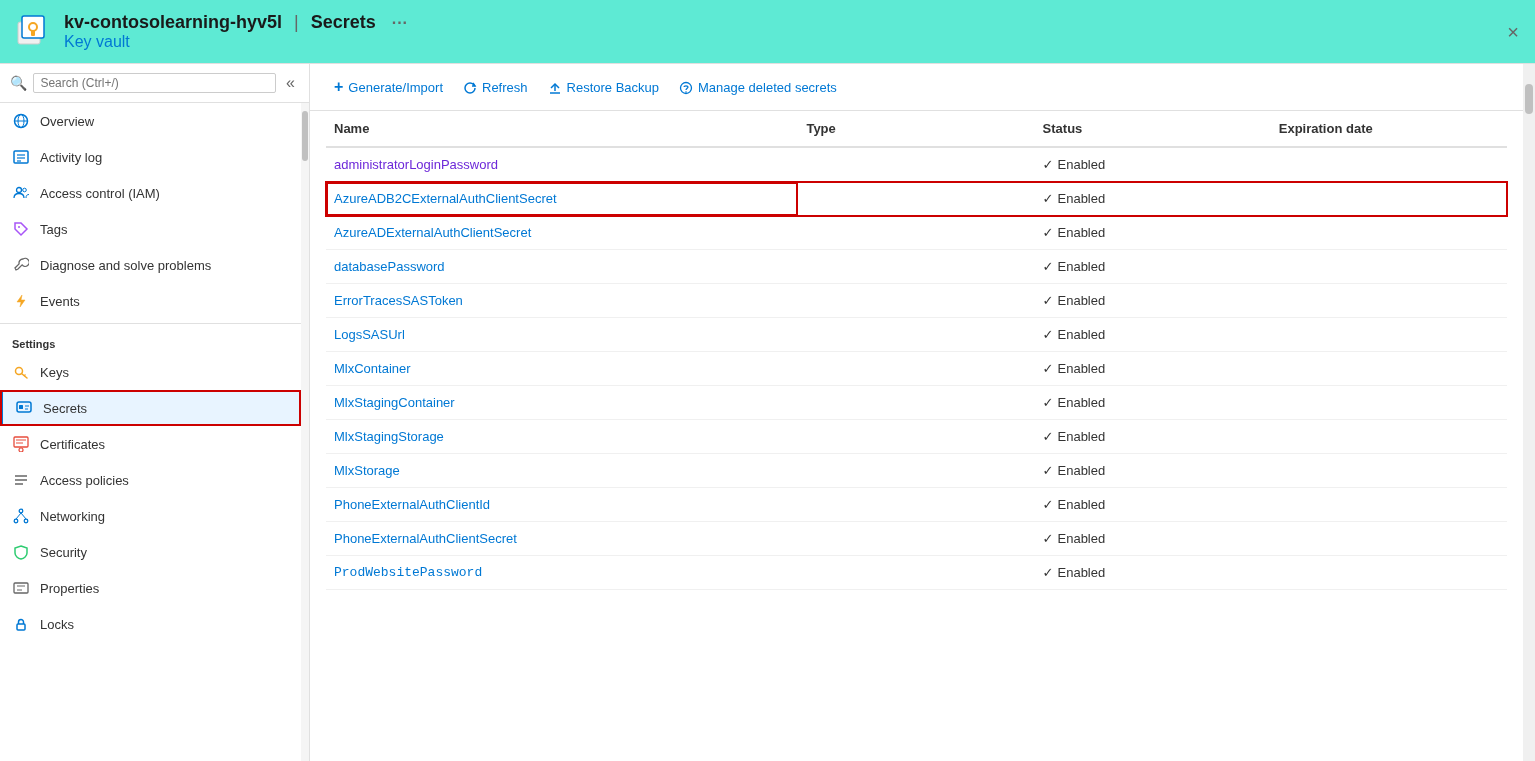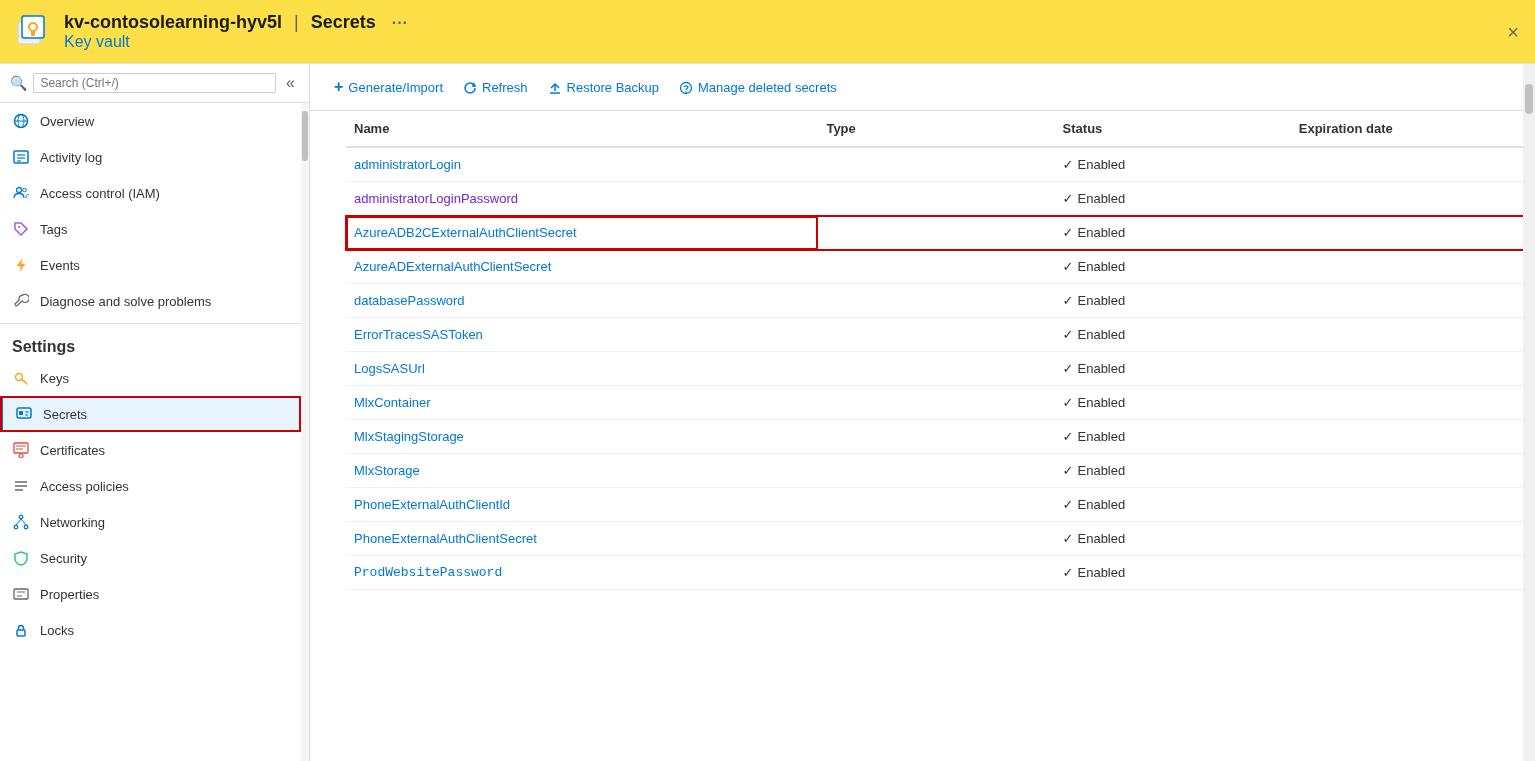--- a/index.html
+++ b/index.html
@@ -1,46 +1,46 @@
 <!DOCTYPE html>
 <html><head>
   <meta charset="utf-8">
   <style>
     * { box-sizing: border-box; margin: 0; padding: 0; }
     body { font-family: 'Segoe UI', Arial, sans-serif; font-size: 13px; background: #fff; color: #333; display: flex; flex-direction: column; height: 761px; overflow: hidden; }
 
     
-    .header { display: flex; align-items: center; padding: 12px 16px; border-bottom: 1px solid #e0e0e0; background: #fde047; position: relative; }
+    .header { display: flex; align-items: center; padding: 12px 16px; border-bottom: 1px solid #e0e0e0; background: #5eead4; position: relative; }
     .header-icon { width: 36px; height: 36px; margin-right: 12px; flex-shrink: 0; }
     .header-title-group { display: flex; flex-direction: column; }
     .header-title { font-size: 18px; font-weight: 600; color: #1a1a1a; display: flex; align-items: center; gap: 8px; }
     .header-close { position: absolute; right: 16px; top: 50%; transform: translateY(-50%); font-size: 20px; color: #666; cursor: pointer; background: none; border: none; }
 
     
     .main-layout { display: flex; flex: 1; overflow: hidden; }
 
     
     .sidebar { width: 310px; flex-shrink: 0; border-right: 1px solid #e0e0e0; display: flex; flex-direction: column; overflow: hidden; background: #fff; }
     .sidebar-search { padding: 8px 10px; border-bottom: 1px solid #e0e0e0; display: flex; align-items: center; gap: 6px; }
     .sidebar-search input { flex: 1; border: 1px solid #ccc; padding: 5px 8px; font-size: 12px; border-radius: 2px; color: #555; }
     .sidebar-collapse-btn { background: none; border: none; cursor: pointer; color: #666; font-size: 16px; padding: 2px 4px; }
     .sidebar-item { display: flex; align-items: center; padding: 9px 12px; cursor: pointer; gap: 10px; color: #333; }
     .sidebar-item-icon { width: 18px; height: 18px; flex-shrink: 0; display: flex; align-items: center; justify-content: center; }
     .sidebar-item-label { font-size: 13px; }
-    .sidebar-section-label { padding: 10px 12px 4px 12px; font-size: 16px; font-weight: 600; color: #333; }
+    .sidebar-section-label { padding: 10px 12px 4px 12px; font-size: 11px; font-weight: 600; color: #333; }
     .sidebar-divider { height: 1px; background: #e0e0e0; margin: 4px 0; }
 
     
     .content { flex: 1; display: flex; flex-direction: column; overflow: hidden; }
     .toolbar { display: flex; align-items: center; padding: 10px 16px; gap: 4px; border-bottom: 1px solid #e0e0e0; flex-shrink: 0; }
     .toolbar-btn { display: flex; align-items: center; gap: 5px; background: none; border: none; cursor: pointer; color: #0078d4; font-size: 13px; padding: 4px 8px; border-radius: 2px; }
 
     
     .table-container { flex: 1; overflow-y: auto; padding: 0 16px; position: relative; }
-    .data-table { width: 100%; border-collapse: collapse; margin-left: 20px; }
+    .data-table { width: 100%; border-collapse: collapse; }
     .data-table thead th { padding: 10px 8px; text-align: left; font-weight: 600; font-size: 13px; color: #333; border-bottom: 2px solid #e0e0e0; position: sticky; top: 0; background: #fff; z-index: 1; }
     .data-table tbody tr { border-bottom: 1px solid #f0f0f0; cursor: pointer; }
     .data-table tbody td { padding: 9px 8px; font-size: 13px; }
     .col-name { width: 40%; }
     .col-type { width: 20%; }
     .col-status { width: 20%; }
     .col-expiration { width: 20%; }
 
     
     .right-scrollbar { width: 12px; background: #f0f0f0; position: relative; flex-shrink: 0; }
@@ -128,33 +128,33 @@
                 <path d="M2 2h6l6 6-6 6-6-6z" fill="none" stroke="#a855f7" stroke-width="1.5"></path>
                 <circle cx="6" cy="6" r="1" fill="#a855f7"></circle>
               </svg>
           </span>
           <span class="sidebar-item-label">Tags</span>
         </div>
 
         <div class="sidebar-item">
           <span class="sidebar-item-icon">
             <svg width="16" height="16" viewBox="0 0 16 16">
+                <path d="M10 2a4 4 0 0 0-3.9 4.9L2 11l1 2 2-1 4.1-4.1A4 4 0 1 0 10 2z" fill="none" stroke="#666" stroke-width="1.3"></path>
+              </svg>
+          </span>
+          <span class="sidebar-item-label">Diagnose and solve problems</span>
+        </div>
+
+        <div class="sidebar-item">
+          <span class="sidebar-item-icon">
+            <svg width="16" height="16" viewBox="0 0 16 16">
                 <polygon points="9,2 4,9 8,9 7,14 12,7 8,7" fill="#f5a623" stroke="#f5a623" stroke-width="0.5"></polygon>
               </svg>
           </span>
           <span class="sidebar-item-label">Events</span>
-        </div>
-
-        <div class="sidebar-item">
-          <span class="sidebar-item-icon">
-            <svg width="16" height="16" viewBox="0 0 16 16">
-                <path d="M10 2a4 4 0 0 0-3.9 4.9L2 11l1 2 2-1 4.1-4.1A4 4 0 1 0 10 2z" fill="none" stroke="#666" stroke-width="1.3"></path>
-              </svg>
-          </span>
-          <span class="sidebar-item-label">Diagnose and solve problems</span>
         </div>
 
         <div class="sidebar-divider"></div>
         <div class="sidebar-section-label">Settings</div>
 
         <div class="sidebar-item">
           <span class="sidebar-item-icon">
             <svg width="16" height="16" viewBox="0 0 16 16">
                 <circle cx="6" cy="7" r="3.5" fill="none" stroke="#f5a623" stroke-width="1.5"></circle>
                 <path d="M8.5 9.5 L14 14" stroke="#f5a623" stroke-width="1.5" stroke-linecap="round"></path>
@@ -291,31 +291,20 @@
       <table class="data-table">
         <thead>
           <tr>
             <th class="col-name">Name</th>
             <th class="col-type">Type</th>
             <th class="col-status">Status</th>
             <th class="col-expiration">Expiration date</th>
           </tr>
         </thead>
         <tbody id="table-body">
-        <tr>
-              <td style="color: rgb(0, 120, 212); cursor: pointer;">administratorLogin</td>
-              <td></td>
-              <td>
-                <span style="display:flex;align-items:center;gap:4px;">
-                  <span style="color:#333;">✓</span>
-                  <span>Enabled</span>
-                </span>
-              </td>
-              <td></td>
-            </tr>
             <tr>
               <td style="color: #6d28d9; cursor: pointer;">administratorLoginPassword</td>
               <td></td>
               <td>
                 <span style="display:flex;align-items:center;gap:4px;">
                   <span style="color:#333;">✓</span>
                   <span>Enabled</span>
                 </span>
               </td>
               <td></td>
@@ -370,20 +359,31 @@
               <td>
                 <span style="display:flex;align-items:center;gap:4px;">
                   <span style="color:#333;">✓</span>
                   <span>Enabled</span>
                 </span>
               </td>
               <td></td>
             </tr>
             <tr>
               <td style="color: rgb(0, 120, 212); cursor: pointer;">MlxContainer</td>
+              <td></td>
+              <td>
+                <span style="display:flex;align-items:center;gap:4px;">
+                  <span style="color:#333;">✓</span>
+                  <span>Enabled</span>
+                </span>
+              </td>
+              <td></td>
+            </tr>
+            <tr>
+              <td style="color: rgb(0, 120, 212); cursor: pointer;">MlxStagingContainer</td>
               <td></td>
               <td>
                 <span style="display:flex;align-items:center;gap:4px;">
                   <span style="color:#333;">✓</span>
                   <span>Enabled</span>
                 </span>
               </td>
               <td></td>
             </tr>
             <tr>

